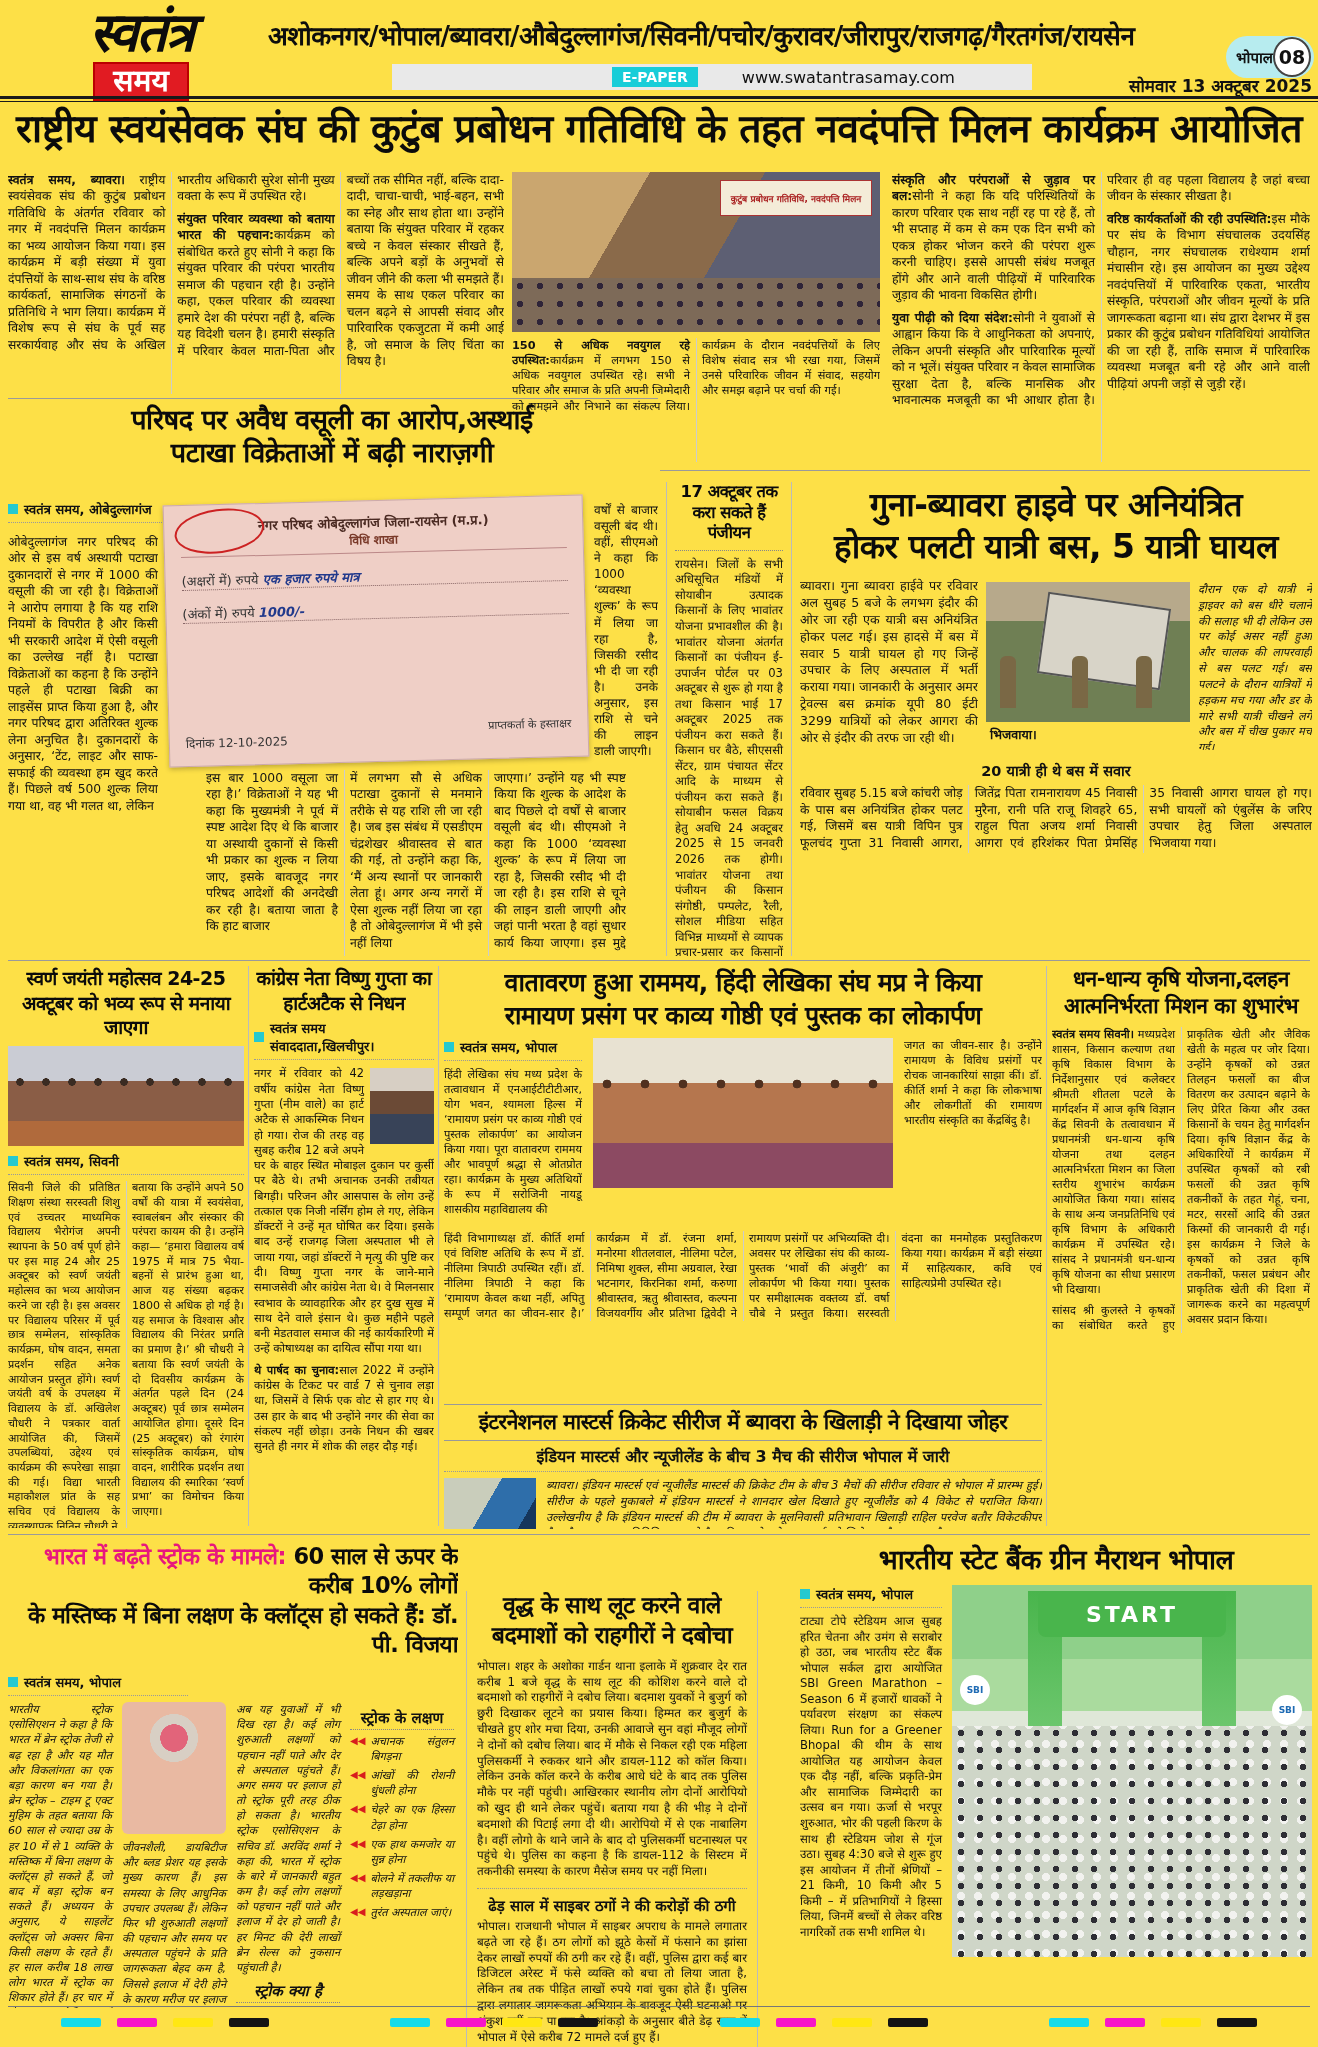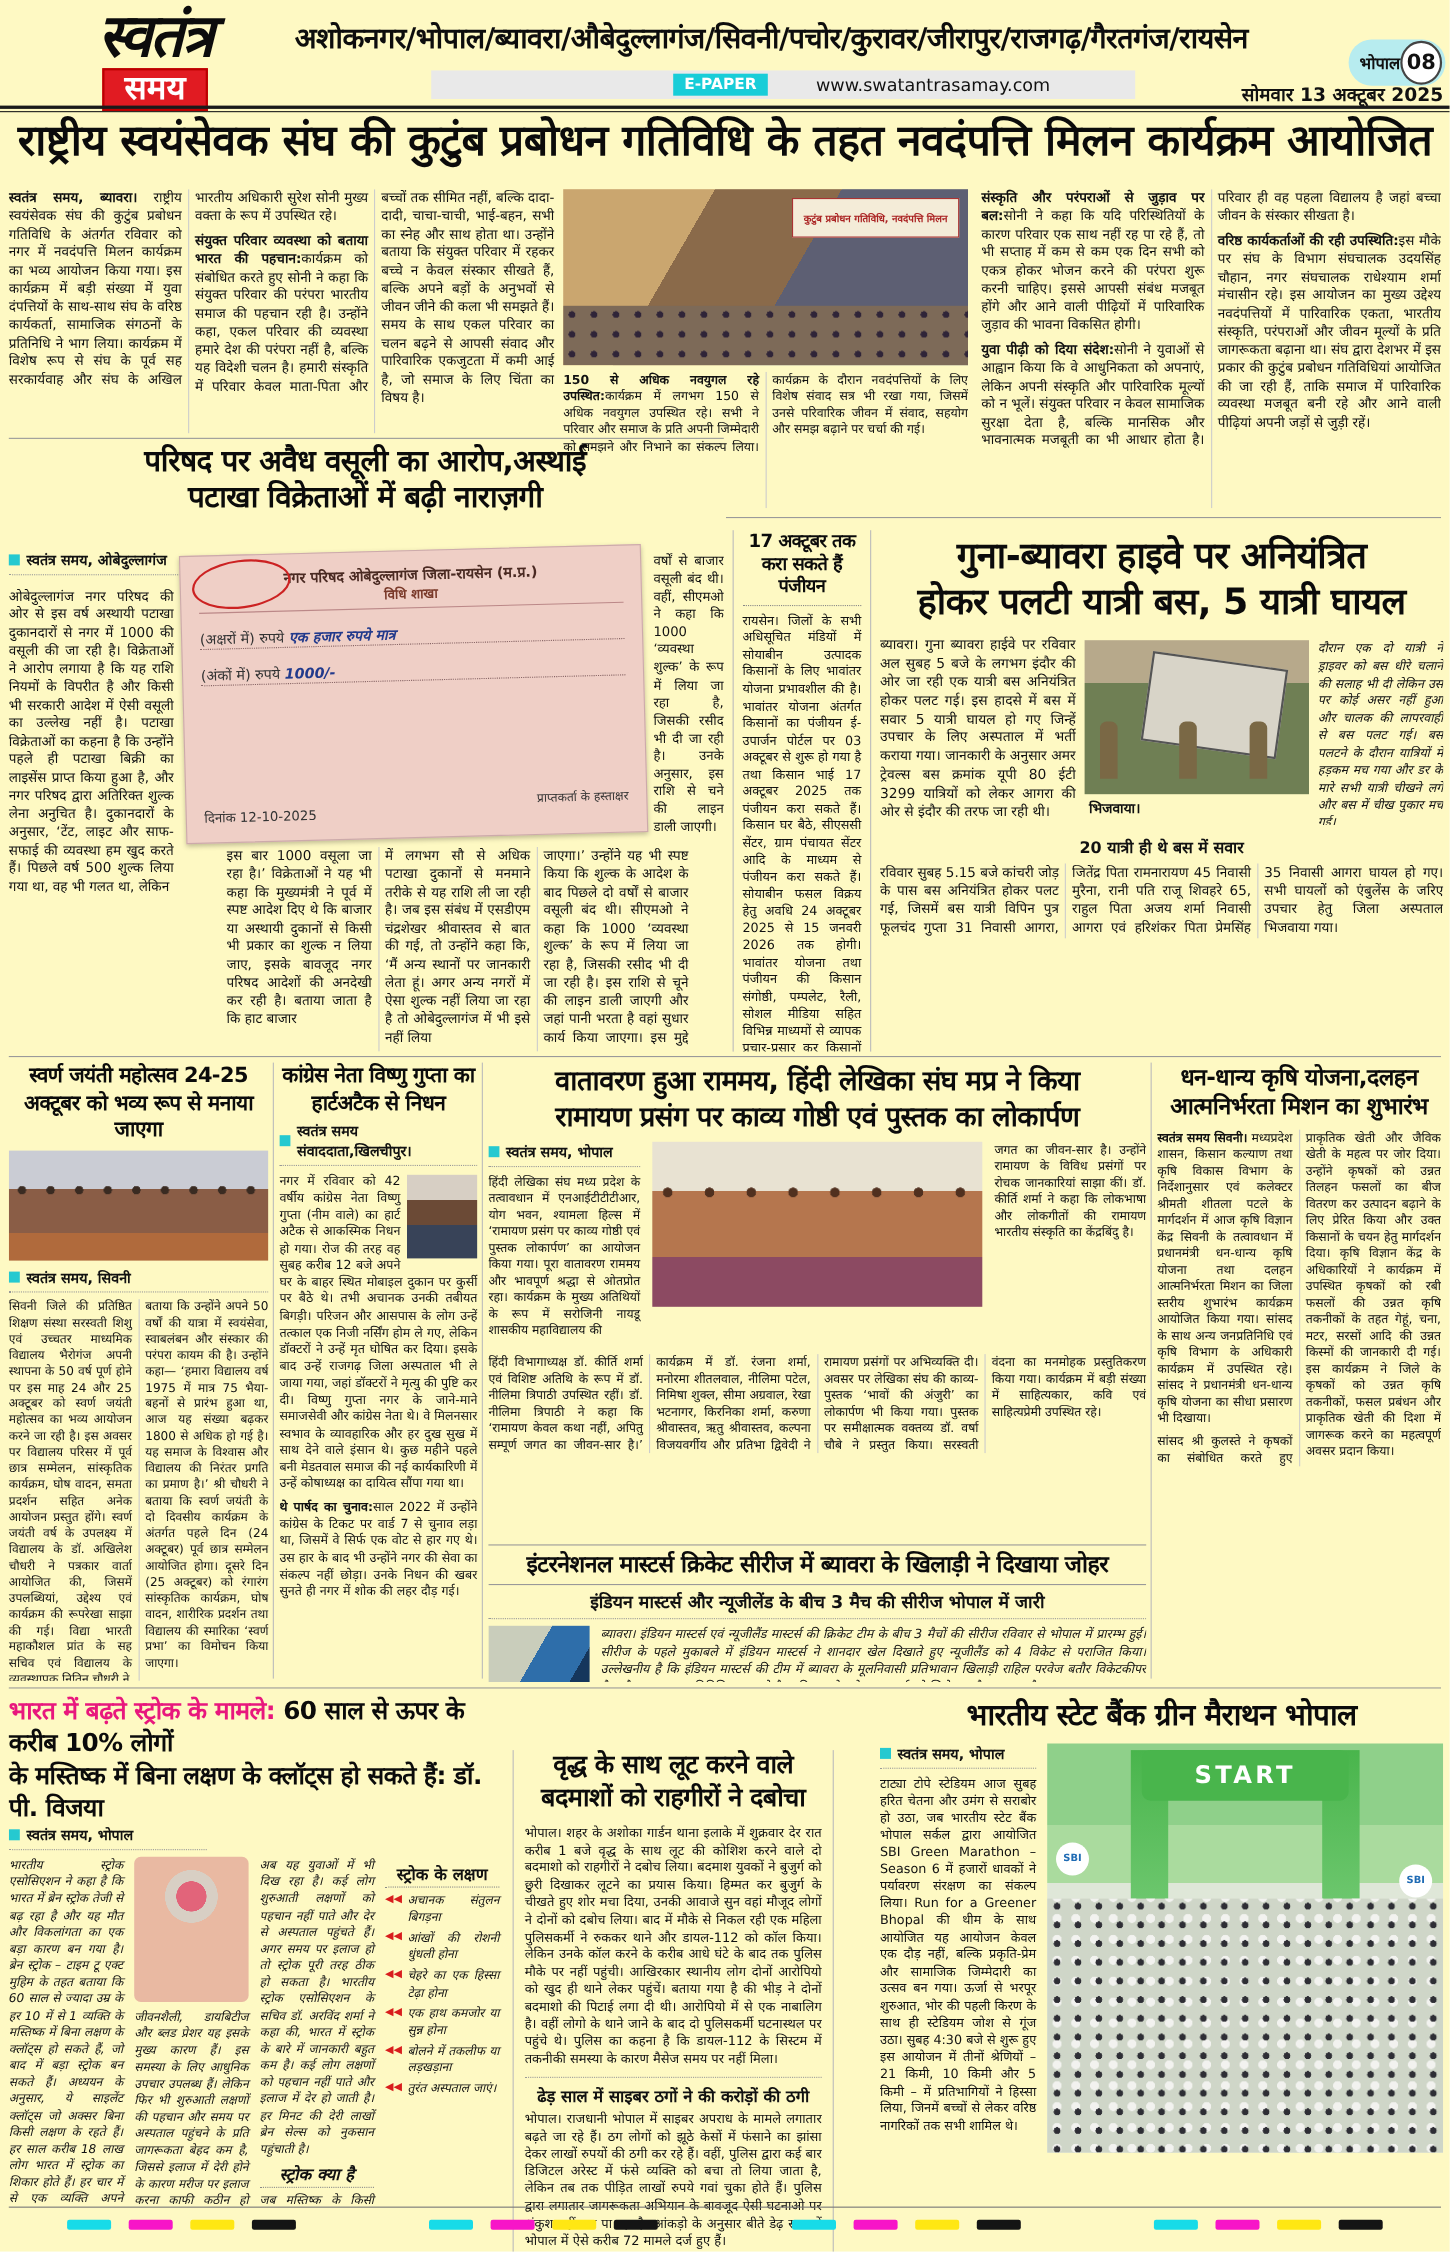--- a/index.html
+++ b/index.html
@@ -1,16 +1,16 @@
 <!DOCTYPE html>
 <html><head>
 <meta charset="utf-8">
 <style>
   html,body{margin:0;padding:0;background:#fff;}
-  .page{position:relative;width:1318px;height:2047px;background:#fef9c3;overflow:hidden;
+  .page{position:relative;width:1318px;height:2047px;background:#fde047;overflow:hidden;
         font-family:"DejaVu Sans",sans-serif;color:#111;}
   
   .logo{position:absolute;left:32px;top:6px;width:218px;text-align:center;}
   .logo-top{font-size:54px;font-weight:800;letter-spacing:-2px;font-style:italic;color:#0c0c0c;line-height:1.0;}
   .logo-bottom{display:inline-block;margin-top:2px;background:#e11b22;color:#fff;font-weight:800;
     font-size:30px;padding:0 18px;line-height:1.15;border:2px solid #b00;}
   .cities{position:absolute;left:268px;top:22px;width:950px;font-size:26px;font-weight:800;
     color:#0d0d0d;letter-spacing:-0.5px;line-height:1.1;}
   .edition-pill{position:absolute;left:1226px;top:36px;width:88px;height:42px;background:#b7ecef;
     border-radius:21px;display:flex;align-items:center;justify-content:space-between;padding:0 3px 0 10px;box-sizing:border-box;}
@@ -105,21 +105,21 @@
   .dhan-hl{font-size:21px;line-height:1.3;text-align:center;margin-bottom:6px;}
   
   .cri{position:absolute;left:444px;top:1404px;width:598px;height:124px;overflow:hidden;border-top:1px solid #999;}
   .cri-hl{font-size:21px;text-align:center;line-height:1.3;border-bottom:1px solid #999;padding:4px 0;}
   .cri-sub{font-size:16px;font-weight:800;text-align:center;padding:4px 0;border-bottom:1px dotted #999;}
   .cri-row{display:flex;gap:10px;margin-top:6px;}
   .cri-photo{width:92px;height:64px;flex:0 0 auto;background:linear-gradient(120deg,#c9cdbb 0 45%,#2e6eaa 45% 80%,#15365c 80% 100%);}
   .cri-body{font-size:11.4px;font-style:italic;line-height:1.4;text-align:justify;}
   
   .str{position:absolute;left:8px;top:1542px;width:450px;height:466px;overflow:hidden;}
-  .str-hl{font-size:22.5px;line-height:1.3;text-align:left;margin-bottom:0;}
+  .str-hl{font-size:22.5px;line-height:1.3;text-align:right;margin-bottom:14px;}
   .str-hl .acc{color:#e8177d;}
   .str-cols{display:flex;gap:10px;}
   .str-col{width:104px;flex:0 0 auto;font-size:11px;line-height:1.38;text-align:justify;font-style:italic;}
   .brain{width:104px;height:132px;background:
      radial-gradient(circle 34px at 52px 36px,#e2647a 0 40%,#d8cfc4 41% 70%,#e9b9a2 71% 100%);
      border-radius:6px;margin-bottom:6px;}
   .str-sub{font-weight:800;font-size:15px;text-align:center;border-bottom:1px dotted #888;margin:6px 0 4px;}
   .sym{list-style:none;margin:0;padding:0;}
   .sym li{font-size:11px;font-style:italic;margin-bottom:4px;display:flex;gap:5px;}
   .sym .arr{color:#d81d1d;font-size:10px;flex:0 0 auto;}

